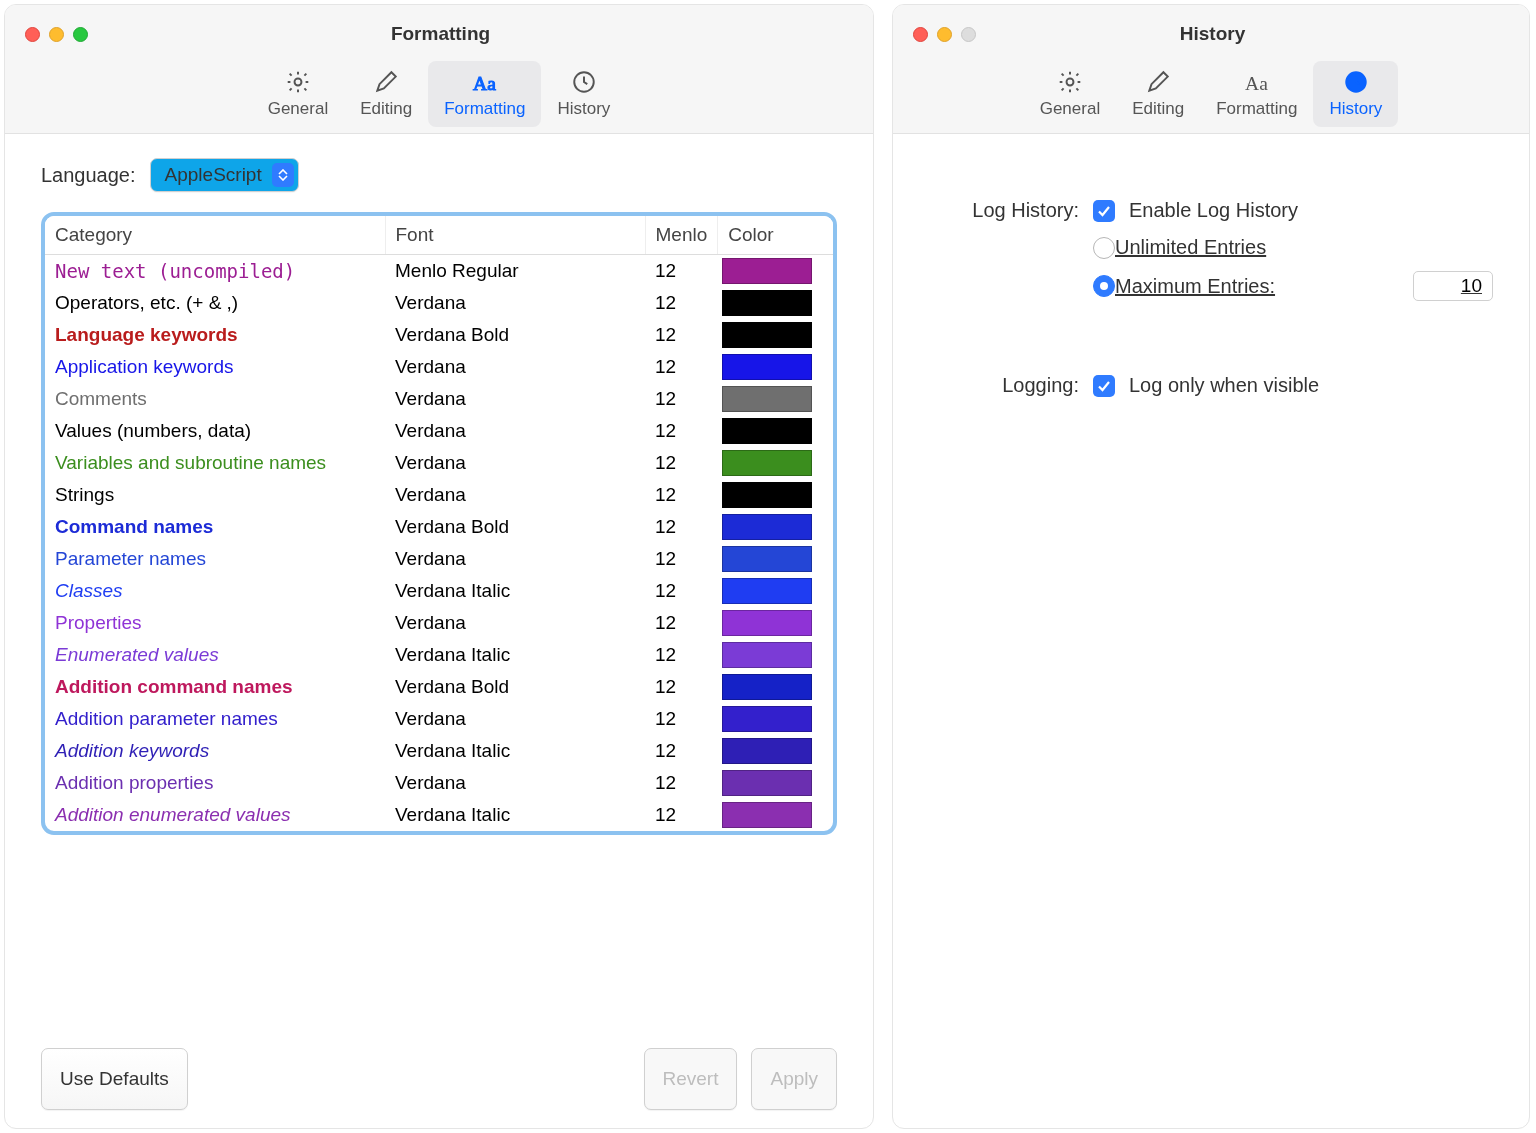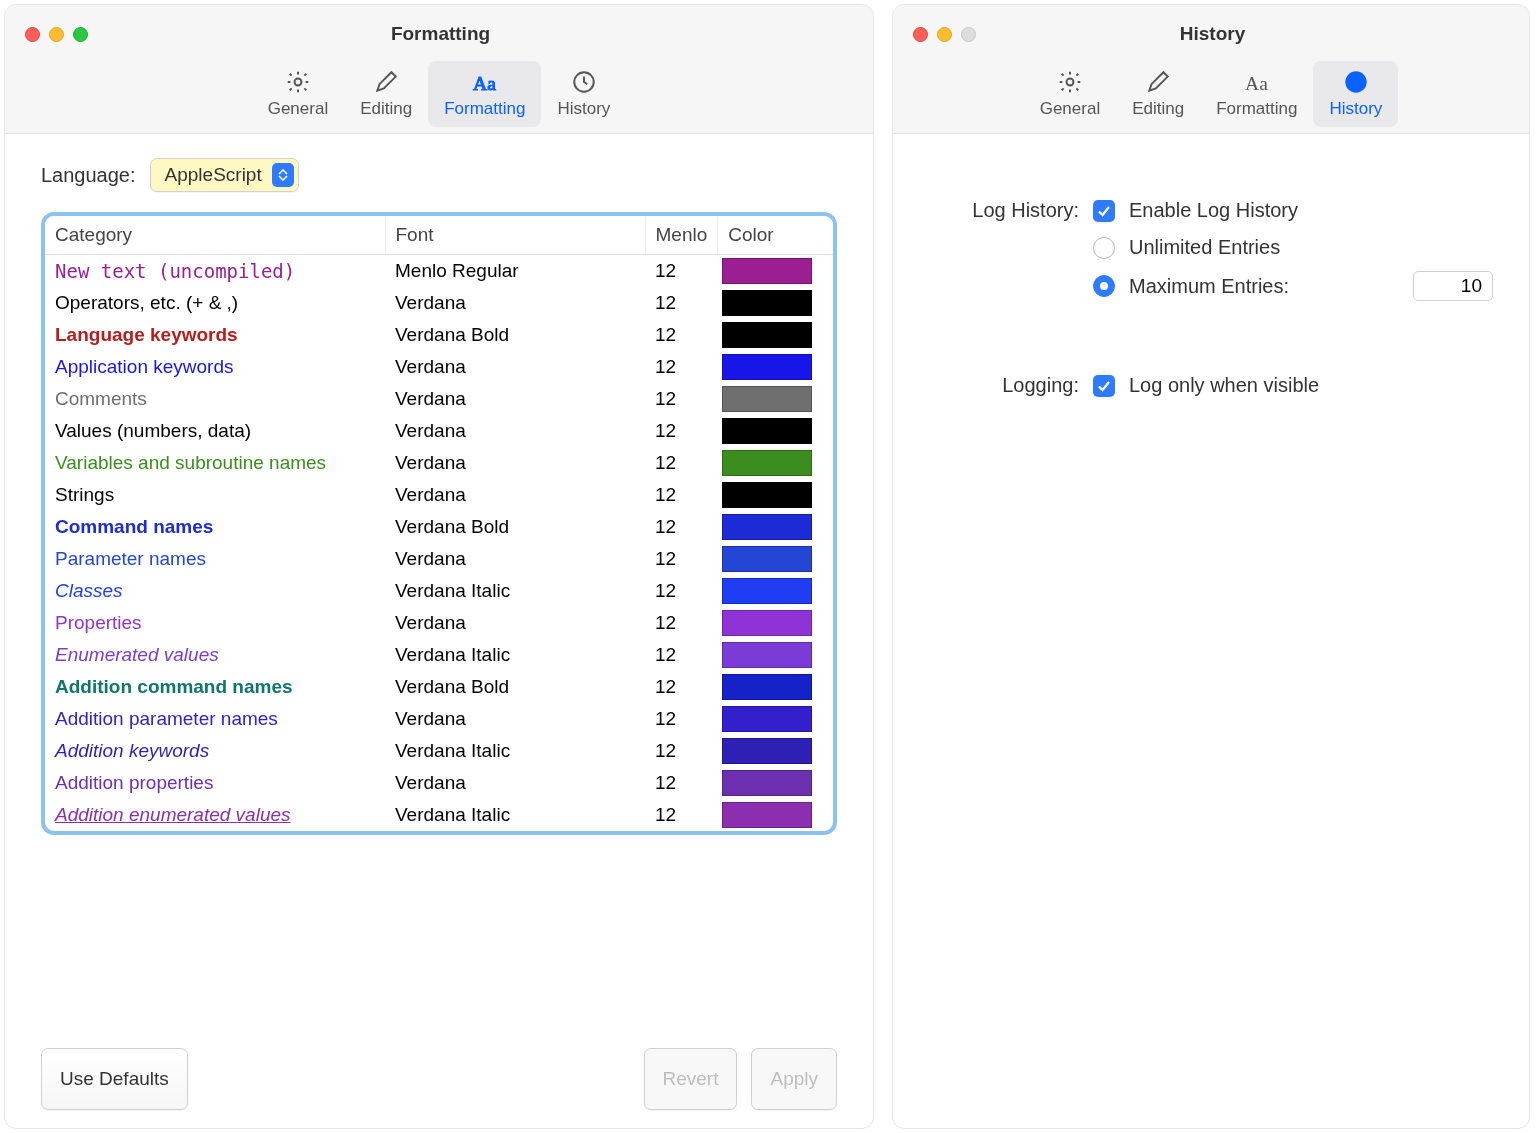--- a/index.html
+++ b/index.html
@@ -78,21 +78,21 @@
     align-items: center;
     gap: 14px;
     font-size: 20px;
     color: #333;
     margin-bottom: 20px;
   }
   .select {
     display: inline-flex;
     align-items: center;
     border: 1px solid #d0d0d0;
-    background: #fef9c3;
+    background: #0ea5e9;
     border-radius: 7px;
     height: 34px;
     padding: 0 4px 0 14px;
     font-size: 19px;
     gap: 10px;
     box-shadow: 0 1px 1px rgba(0,0,0,0.04);
   }
   .select .arrows {
     width: 22px; height: 24px;
     background: #2f7bff;
@@ -160,21 +160,21 @@
   .radio.sel::after { content:""; width:8px; height:8px; background:#fff; border-radius:50%; }
   .numfield {
     border: 1px solid #d0d0d0;
     border-radius: 5px;
     height: 30px; width: 80px;
     text-align: right;
     padding: 0 10px;
     font-size: 19px;
     background:#fff;
   }
-  .indent { margin-left: 164px; display:flex; align-items:center; gap:14px; margin-bottom:12px; }
+  .indent { margin-left: 164px; display:flex; align-items:center; margin-bottom:12px;text-decoration:underline; }
 </style>
 </head>
 <body>
 
 <div class="window formatting">
   <div class="titlebar">
     <div class="title-row">
       <div class="traffic">
         <div class="dot red"></div>
         <div class="dot yellow"></div>
@@ -345,21 +345,21 @@
             </tr>
             <tr>
               <td style="font-style:italic;color:#7b3bd6;">Enumerated values</td>
               <td>Verdana Italic</td>
               <td>12</td>
               <td class="swatch-cell">
                 <div class="swatch" style="background:#7b3bd6"></div>
               </td>
             </tr>
             <tr>
-              <td style="font-weight:700;color:#0f766e;">Addition command names</td>
+              <td style="font-weight:700;color:#be185d;">Addition command names</td>
               <td>Verdana Bold</td>
               <td>12</td>
               <td class="swatch-cell">
                 <div class="swatch" style="background:#1522c7"></div>
               </td>
             </tr>
             <tr>
               <td style="color:#3320cc;">Addition parameter names</td>
               <td>Verdana</td>
               <td>12</td>
@@ -377,21 +377,21 @@
             </tr>
             <tr>
               <td style="color:#6b2fb0;">Addition properties</td>
               <td>Verdana</td>
               <td>12</td>
               <td class="swatch-cell">
                 <div class="swatch" style="background:#6b2fb0"></div>
               </td>
             </tr>
             <tr>
-              <td style="font-style:italic;color:#8b2fb0;text-decoration:underline;">Addition enumerated values</td>
+              <td style="font-style:italic;color:#8b2fb0;">Addition enumerated values</td>
               <td>Verdana Italic</td>
               <td>12</td>
               <td class="swatch-cell">
                 <div class="swatch" style="background:#8b2fb0"></div>
               </td>
             </tr>
           </tbody>
       </table>
     </div>
   </div>

